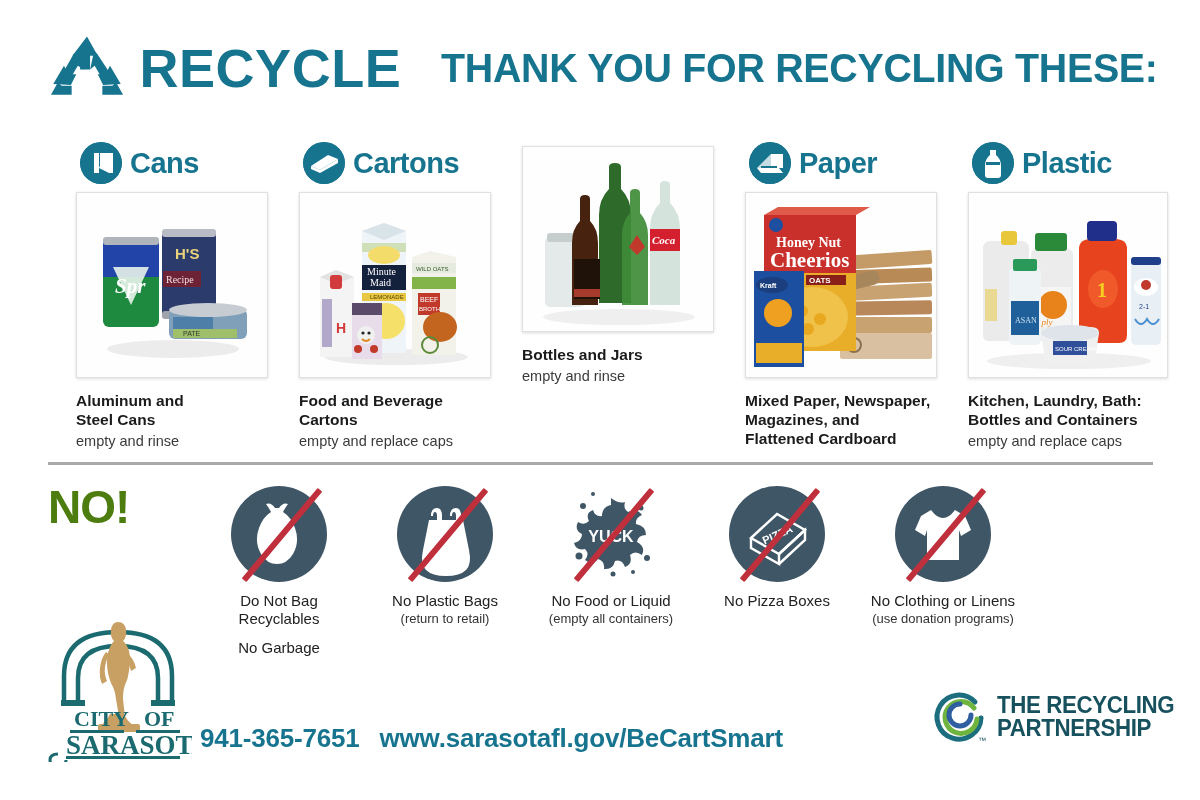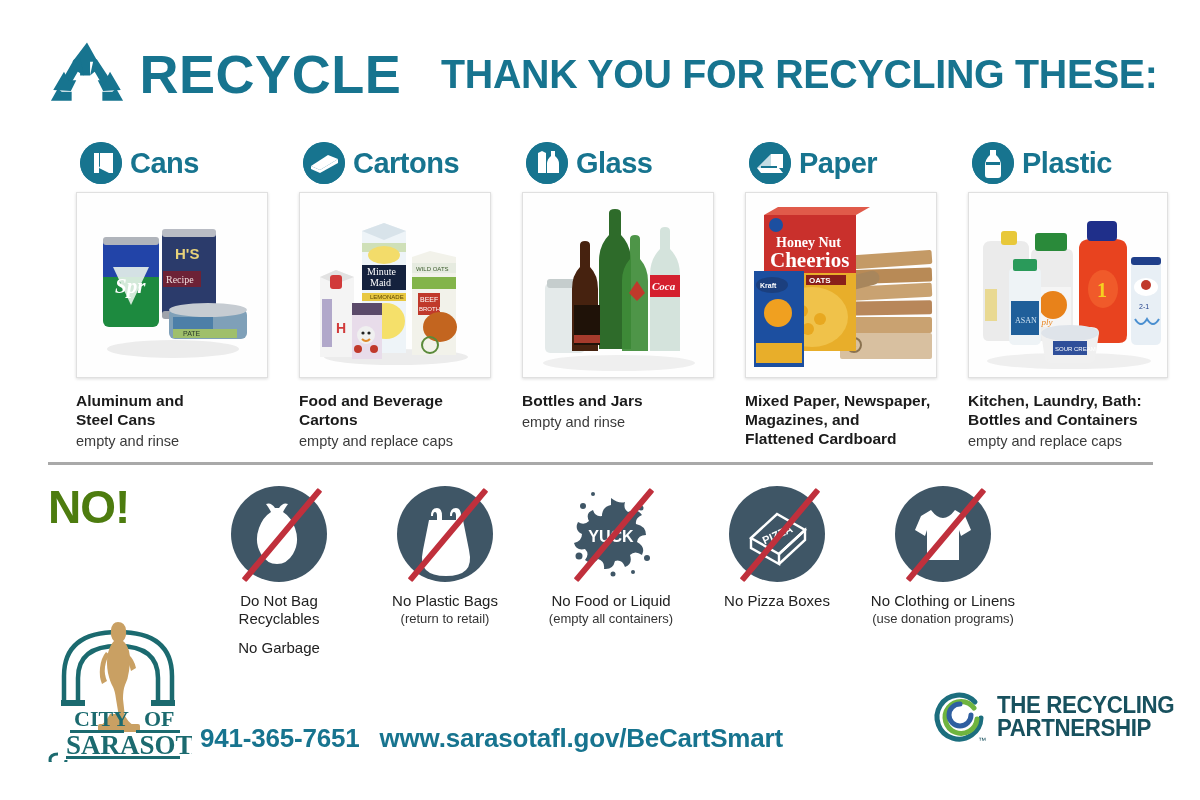--- a/index.html
+++ b/index.html
@@ -5,21 +5,21 @@
   * { box-sizing: border-box; margin: 0; padding: 0; }
   html, body {
     width: 1200px; height: 800px;
     background: #ffffff;
     font-family: "Liberation Sans", sans-serif;
     overflow: hidden;
   }
   .page { position: relative; width: 1200px; height: 800px; background: #fff; }
 
   
-  .header { position: absolute; left: 48px; top: 38px; display: flex; align-items: center; height: 72px; }
+  .header { position: absolute; left: 48px; top: 32px; display: flex; align-items: center; height: 72px; }
   .recycle-logo { width: 78px; height: 66px; flex: 0 0 auto; margin-right: 16px; }
   .brand-word {
     font-size: 53px; font-weight: bold; letter-spacing: 0.5px;
     color: #17748F; line-height: 1; font-family: "Liberation Sans", sans-serif;
     transform: scaleX(1.02);
   }
   .headline {
     margin-left: 42px; font-size: 41px; font-weight: bold; color: #17748F;
     letter-spacing: -0.3px; line-height: 1; white-space: nowrap;
     transform: scaleX(0.96); transform-origin: left center;
@@ -223,31 +223,20 @@
       <div class="caption">
         <div class="cap-title">
           <div>Food and Beverage</div>
           <div>Cartons</div>
         </div>
         <div class="cap-sub">empty and replace caps</div>
       </div>
     </div>
 
     <div class="cat">
-      <div class="cat-head">
-        <div class="cat-icon">
-          <svg viewBox="0 0 42 42" width="42" height="42">
-            <circle cx="21" cy="21" r="21" fill="#17748F"></circle>
-            <path d="M12 11 h8 v20 h-8 z" fill="#fff"></path>
-            <path d="M12 11 h8 l-4 -2 z" fill="#fff"></path>
-            <path d="M25 9 h4 v5 q4 3 4 8 v9 h-12 v-9 q0 -5 4 -8 z" fill="#fff"></path>
-          </svg>
-        </div>
-        <div class="cat-name">Glass</div>
-      </div>
       <div class="photo-frame">
         <svg viewBox="0 0 192 186" width="192" height="186">
           <rect width="192" height="186" fill="#fefefe"></rect>
           <ellipse cx="96" cy="170" rx="76" ry="8" fill="#efefef"></ellipse>
 
           <rect x="22" y="90" width="40" height="70" rx="5" fill="#dfe6e6" opacity="0.85"></rect>
           <rect x="24" y="86" width="36" height="9" rx="3" fill="#c5cdcd"></rect>
 
           <path d="M92 16 q6 0 6 4 v22 q10 10 10 26 v88 h-32 v-88 q0 -16 10 -26 v-22 q0 -4 6 -4 z" fill="#2e6b2a"></path>
 

